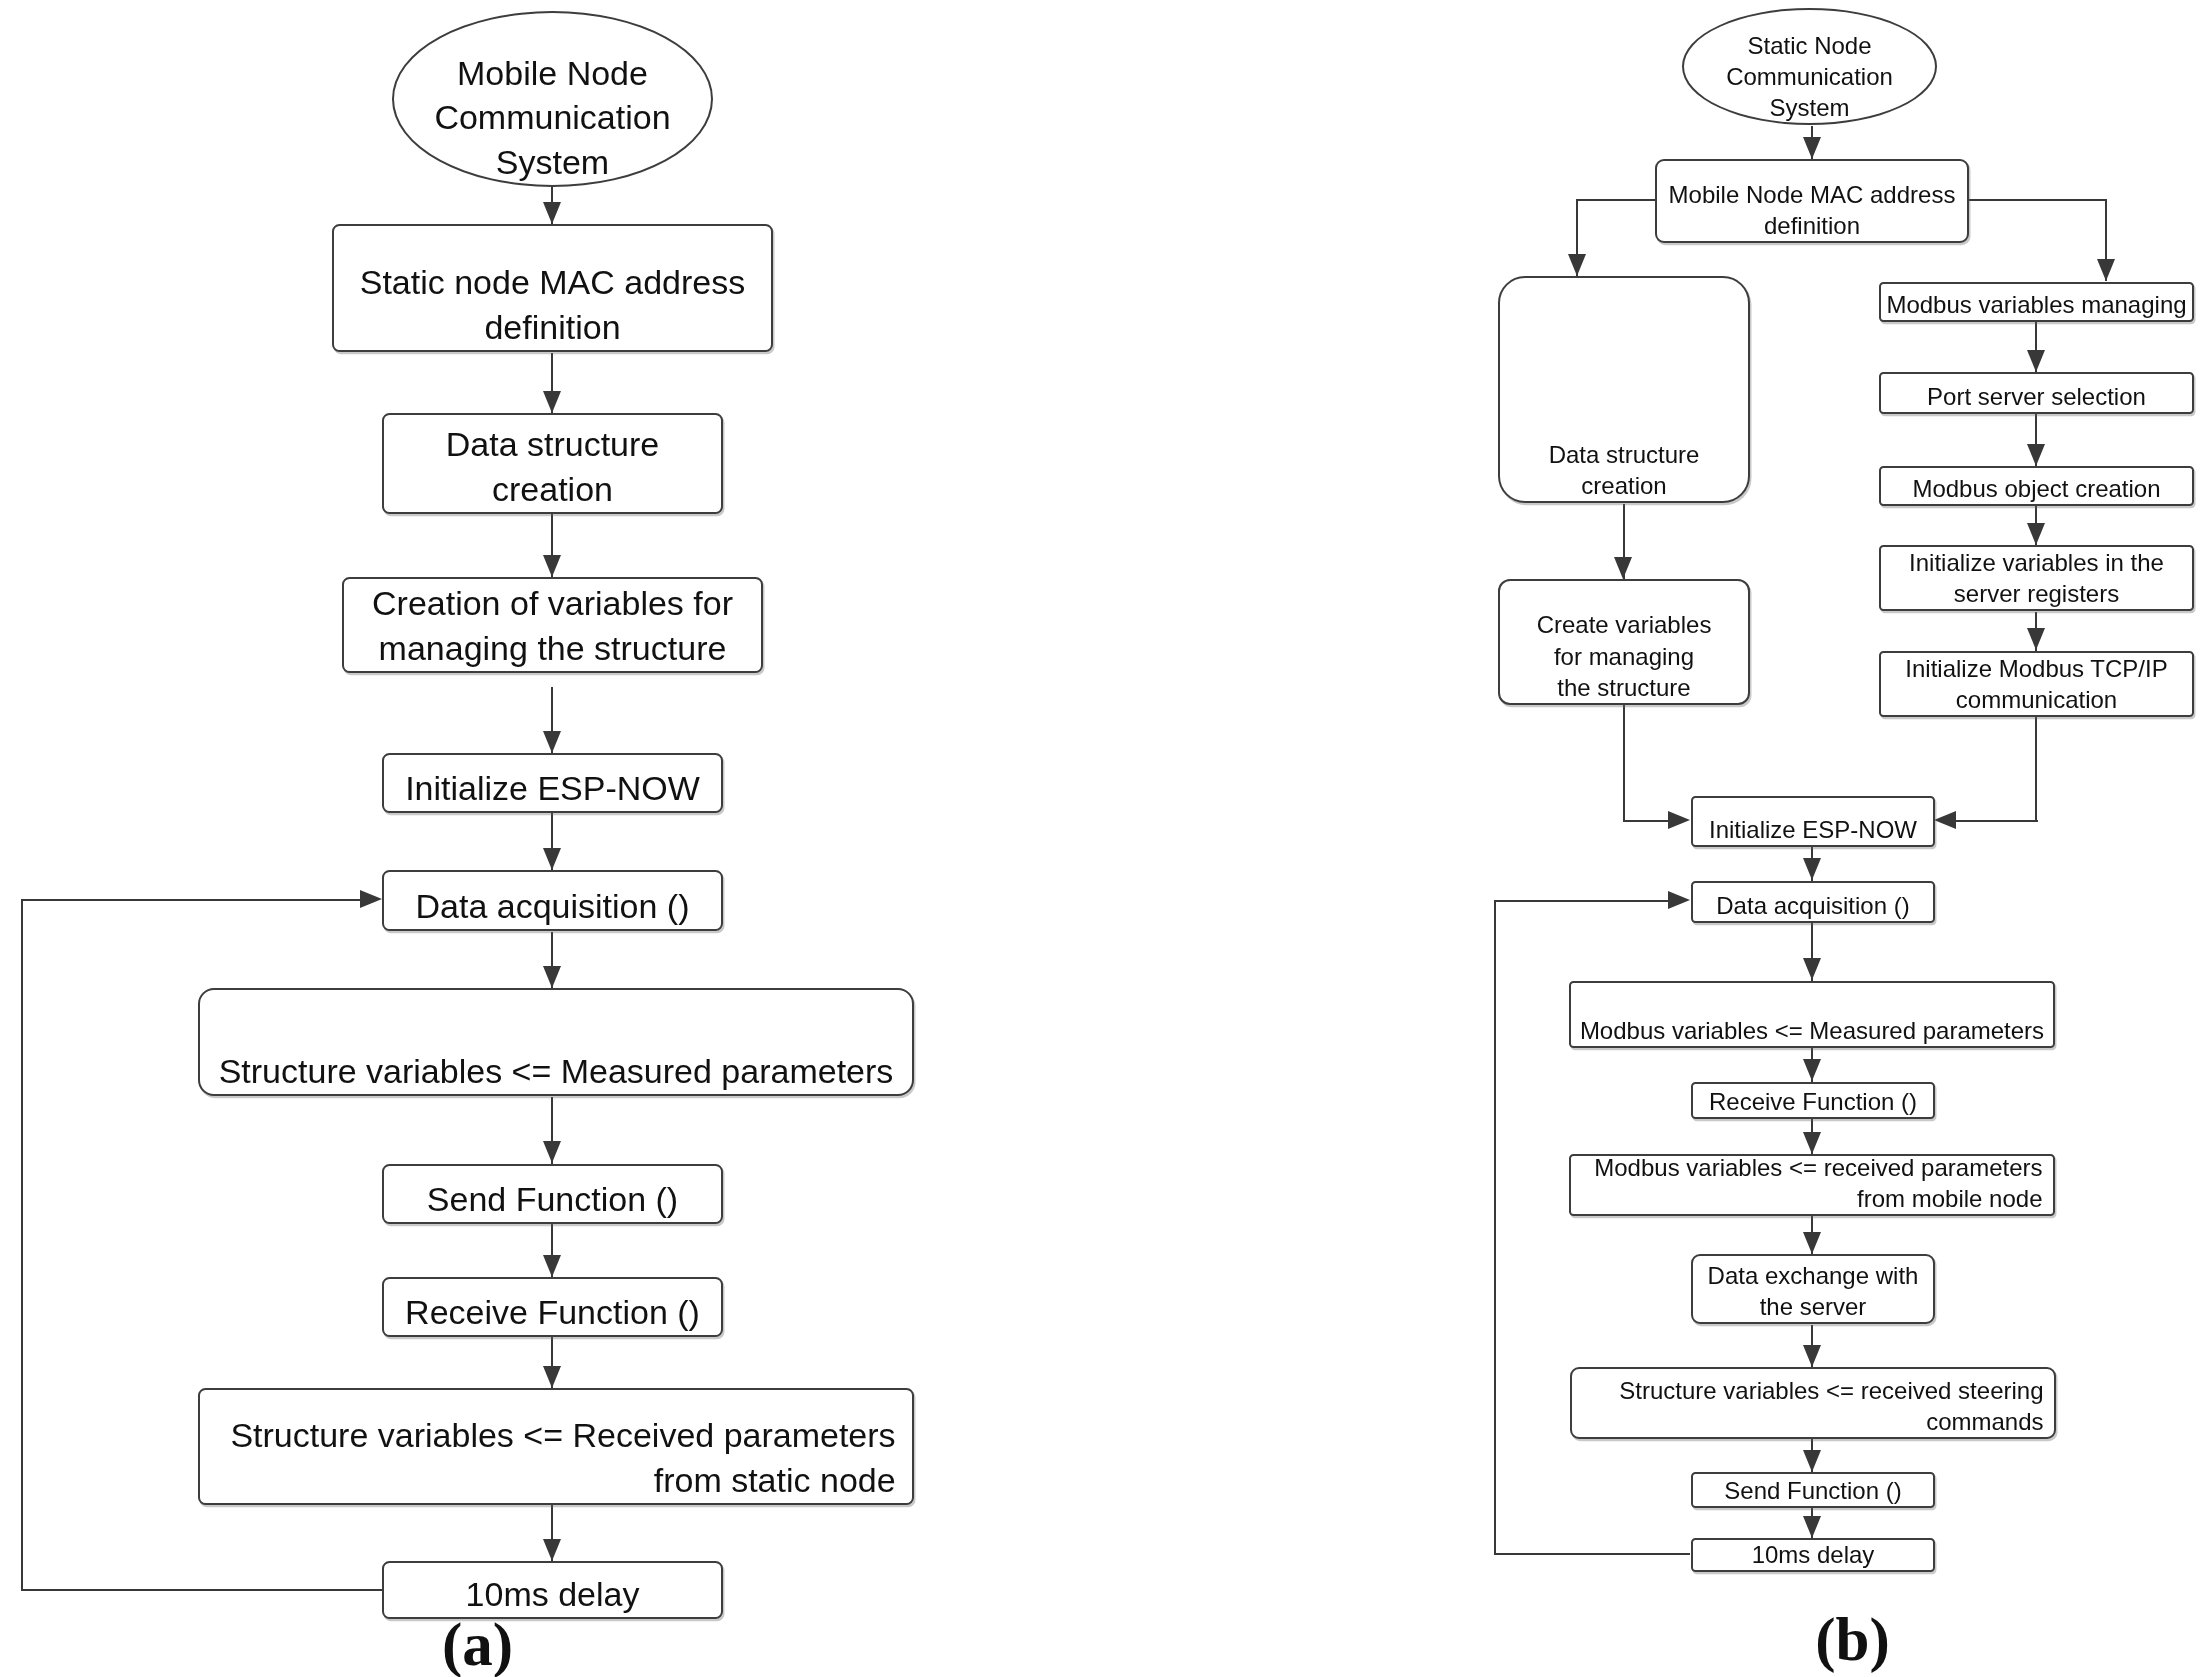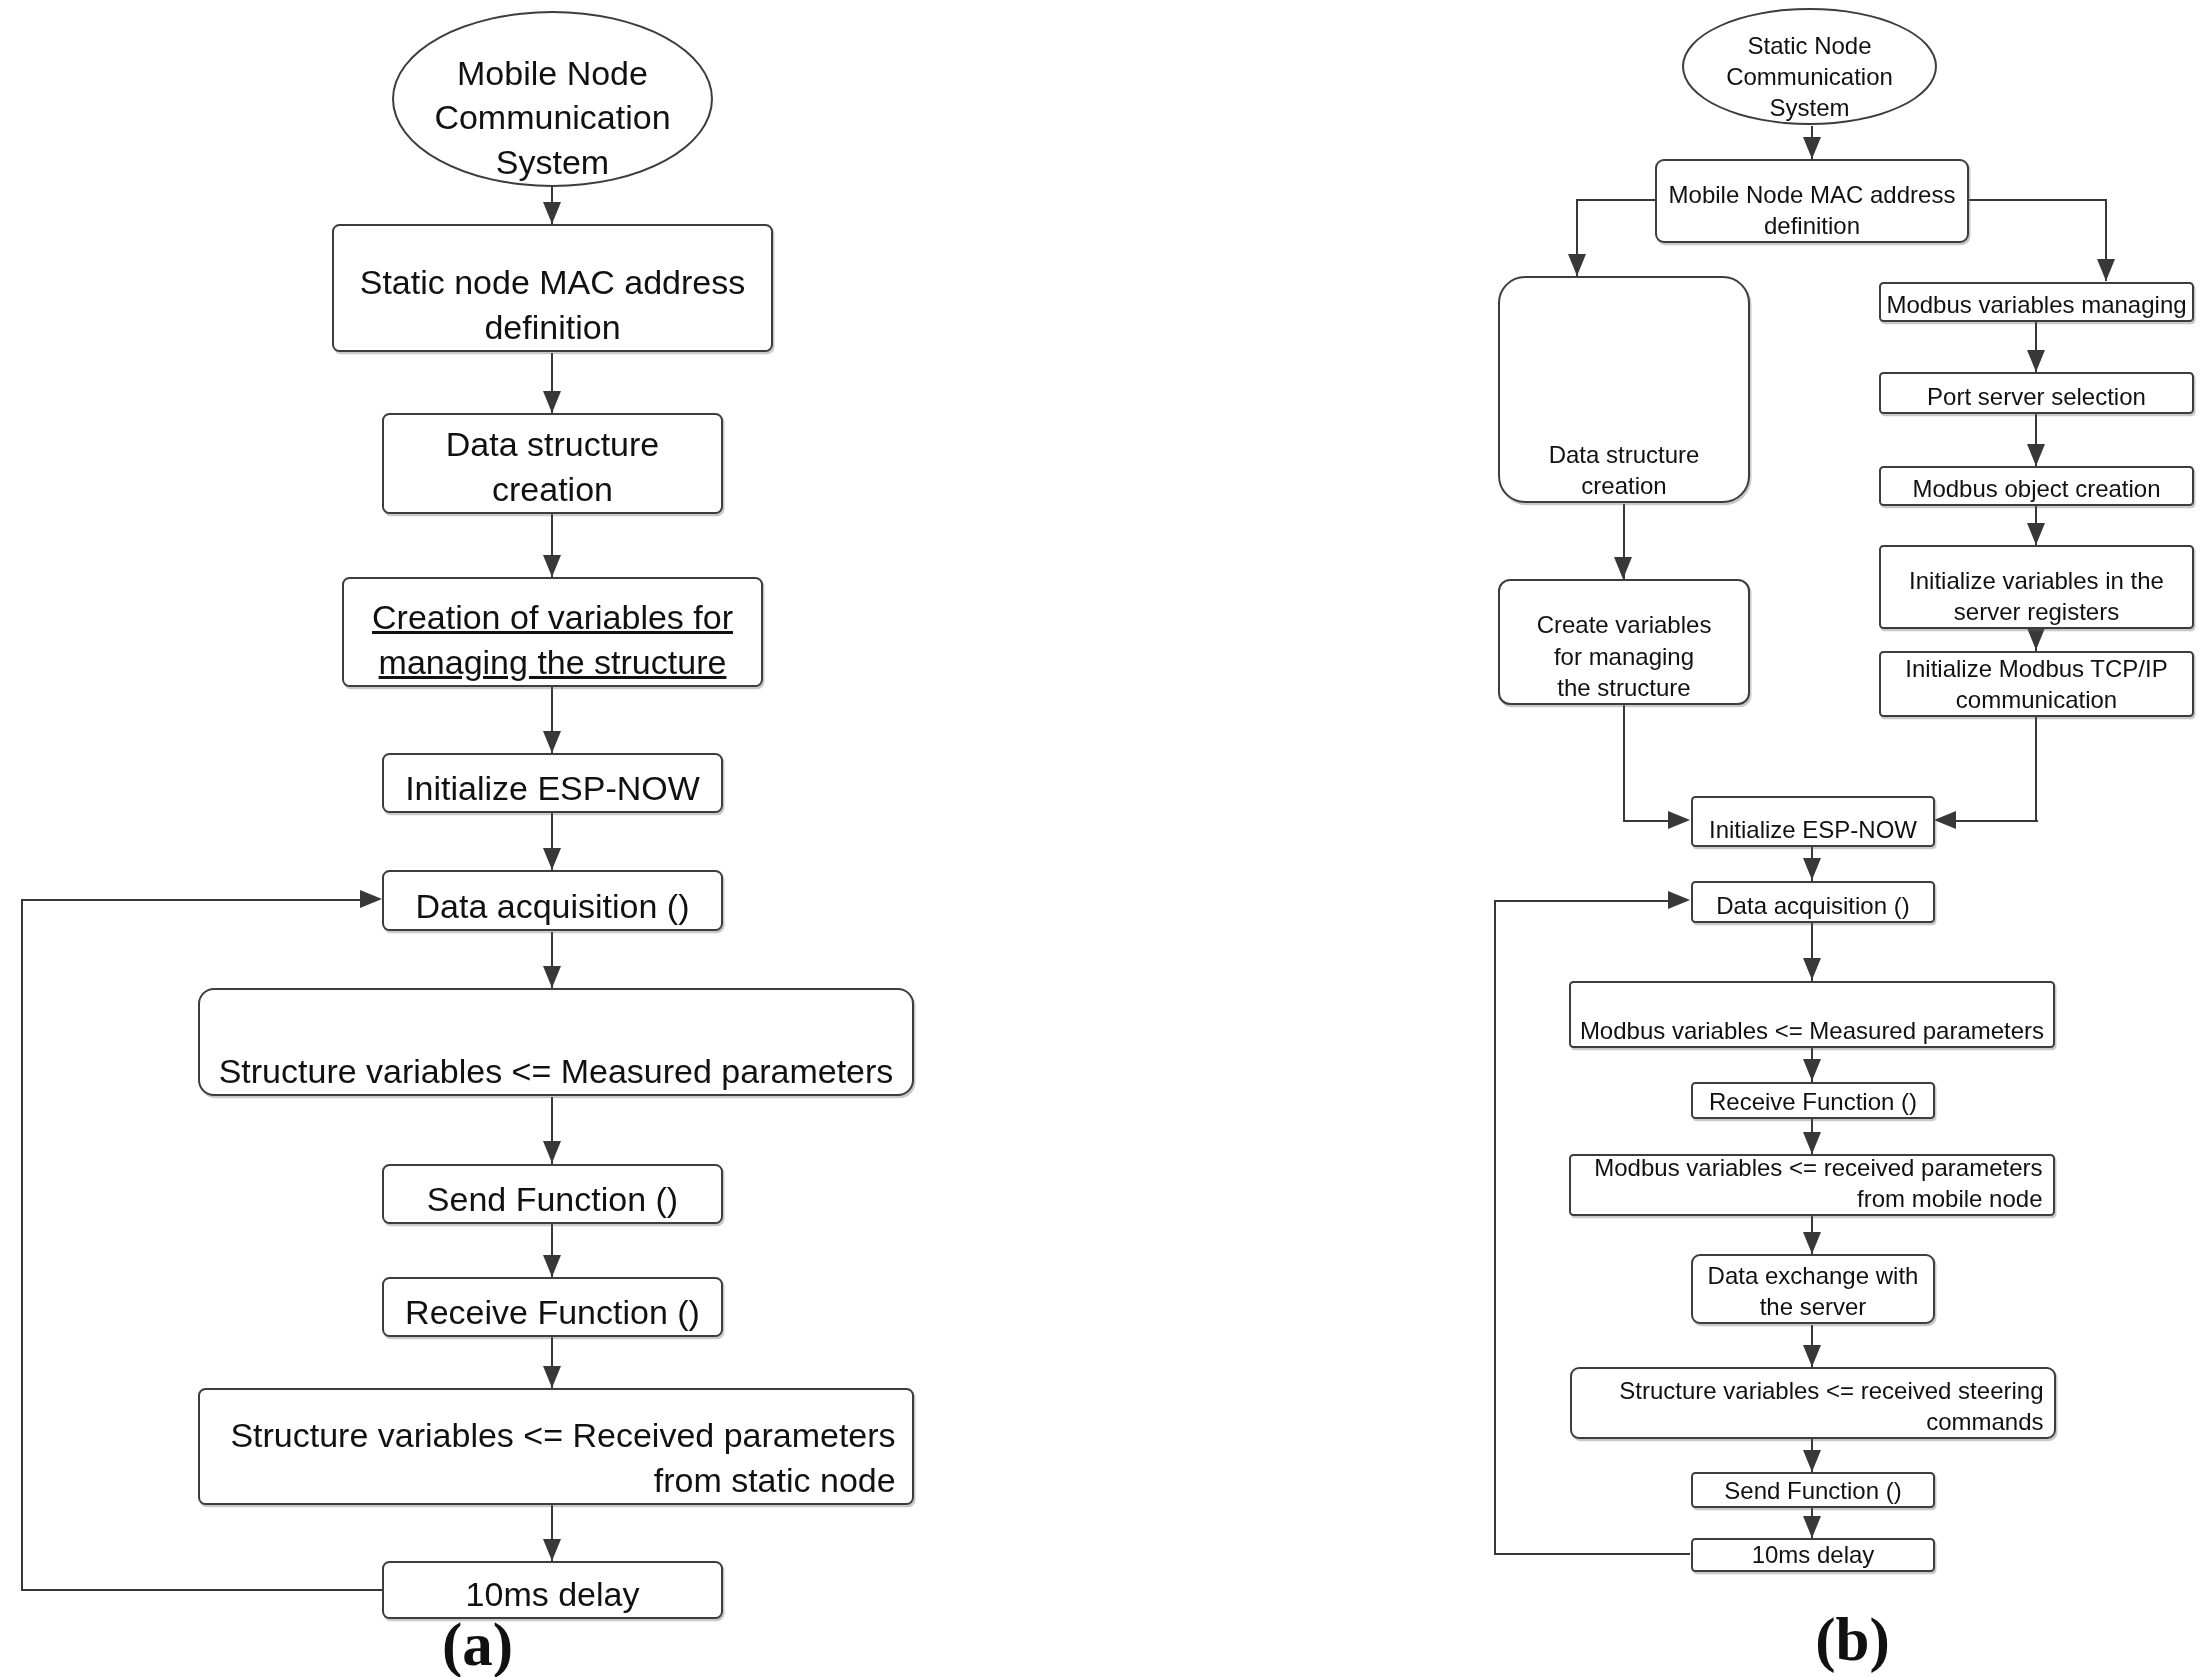--- a/index.html
+++ b/index.html
@@ -93,21 +93,21 @@
   <div class="box fa" style="left:332px;top:224px;width:441px;height:128px;">
     <span>Static node MAC address
 definition</span>
   </div>
 
   <div class="box fa" style="left:382px;top:413px;width:341px;height:101px;">
     <span>Data structure
 creation</span>
   </div>
 
-  <div class="box fa" style="left:342px;top:577px;width:421px;height:110px;text-decoration:underline;">
+  <div class="box fa" style="left:342px;top:577px;width:421px;height:96px;">
     <span>Creation of variables for
 managing the structure</span>
   </div>
 
   <div class="box fa" style="left:382px;top:753px;width:341px;height:60px;">
     <span>Initialize ESP-NOW</span>
   </div>
 
   <div class="box fa" style="left:382px;top:870px;width:341px;height:61px;">
     <span>Data acquisition ()</span>
@@ -226,21 +226,21 @@
   </div>
 
   <div class="box fb r6" style="left:1879px;top:372px;width:315px;height:42px;">
     <span>Port server selection</span>
   </div>
 
   <div class="box fb r6" style="left:1879px;top:466px;width:315px;height:40px;">
     <span>Modbus object creation</span>
   </div>
 
-  <div class="box fb r6" style="left:1879px;top:545px;width:315px;height:84px;">
+  <div class="box fb r6" style="left:1879px;top:545px;width:315px;height:66px;">
     <span>Initialize variables in the
 server registers</span>
   </div>
 
   <div class="box fb r6" style="left:1879px;top:651px;width:315px;height:66px;">
     <span>Initialize Modbus TCP/IP
 communication</span>
   </div>
 
   <div class="box fb r6" style="left:1691px;top:796px;width:244px;height:51px;">

